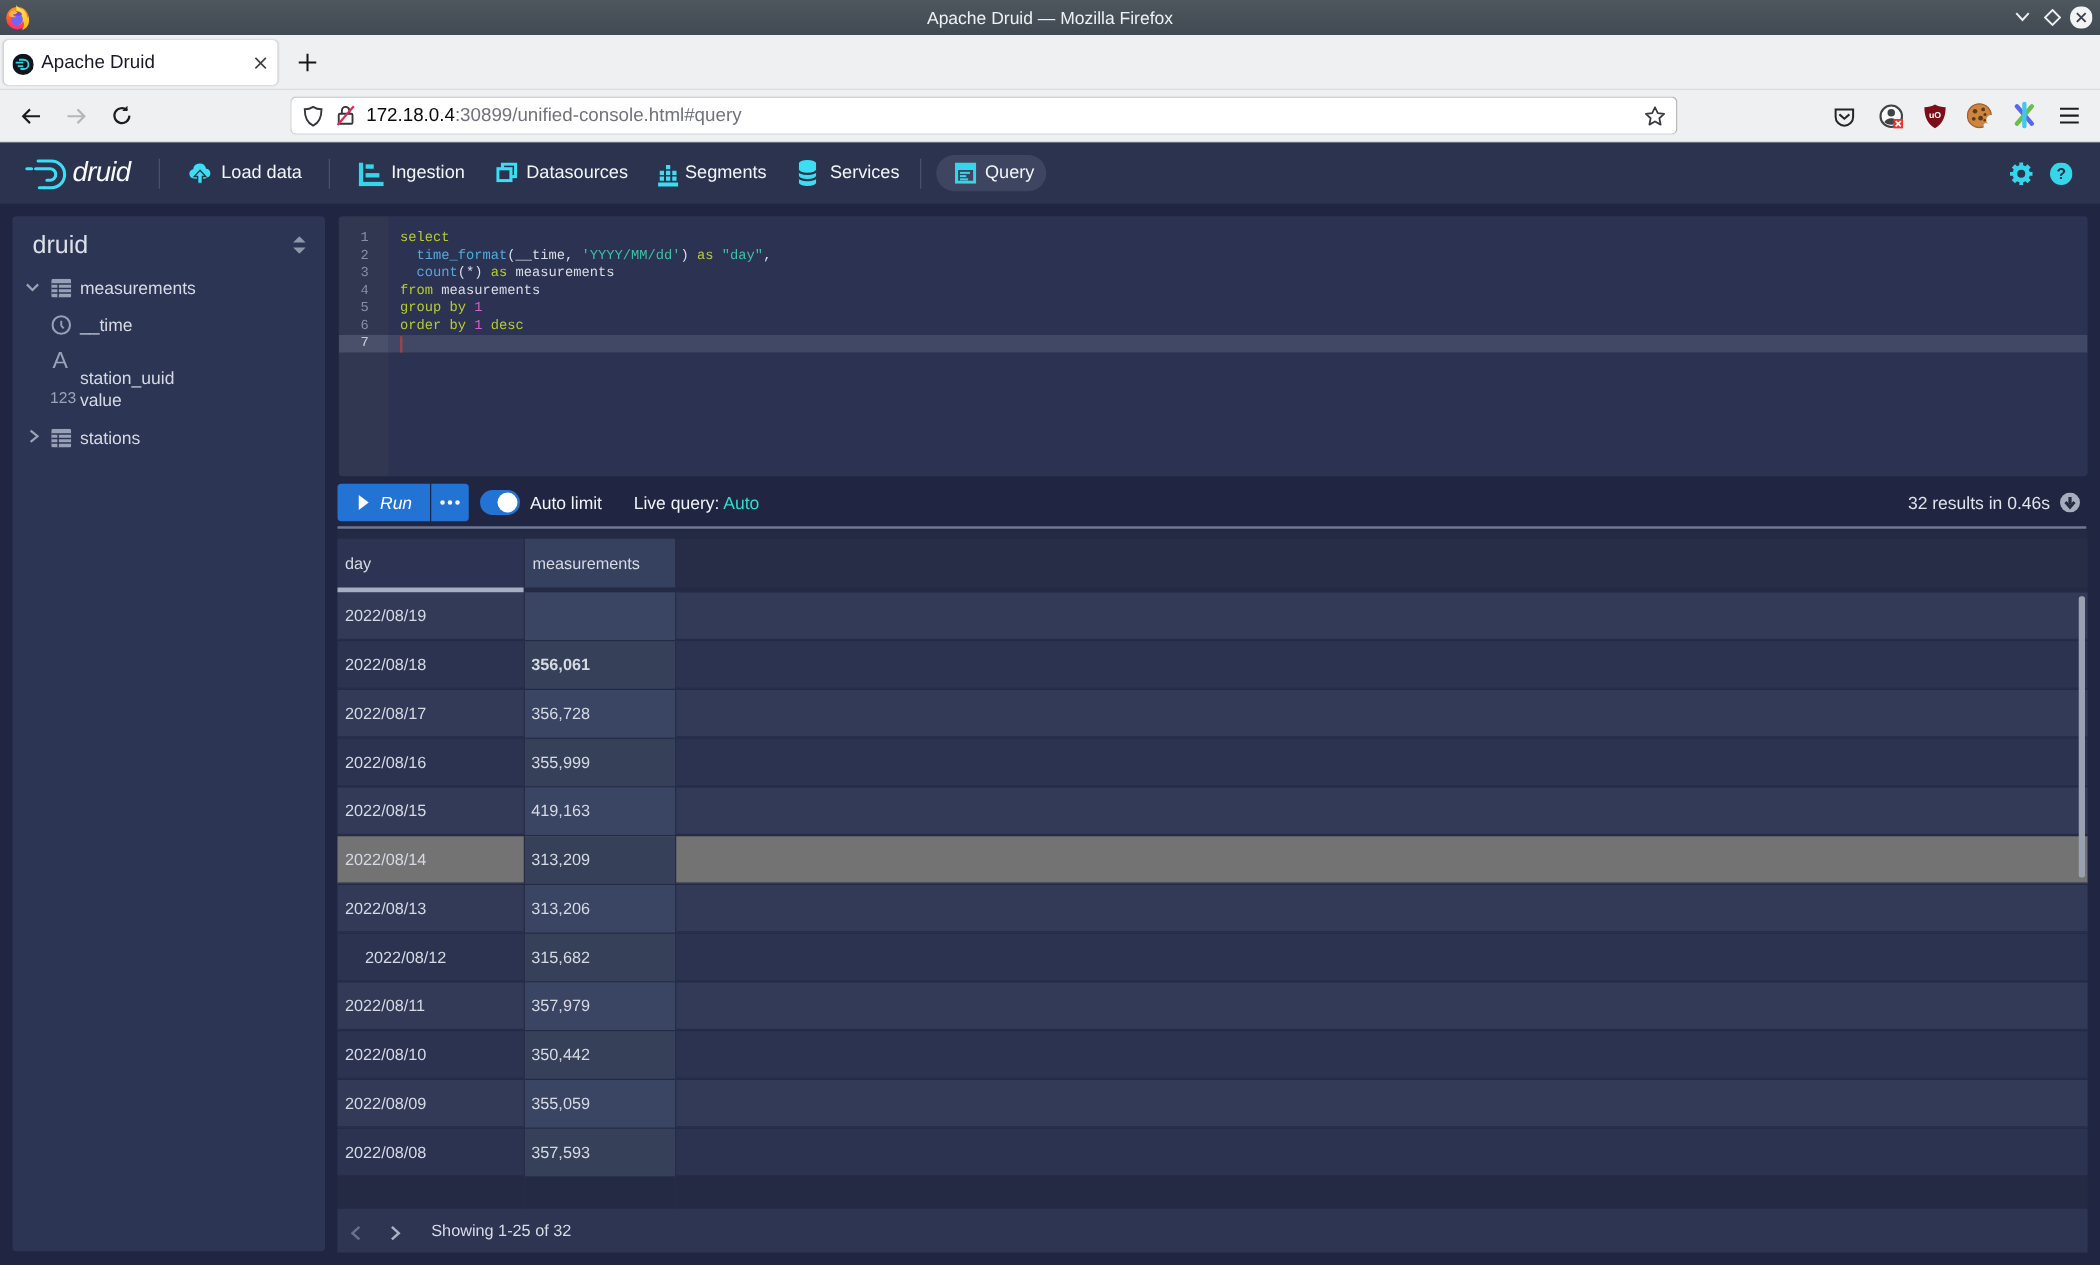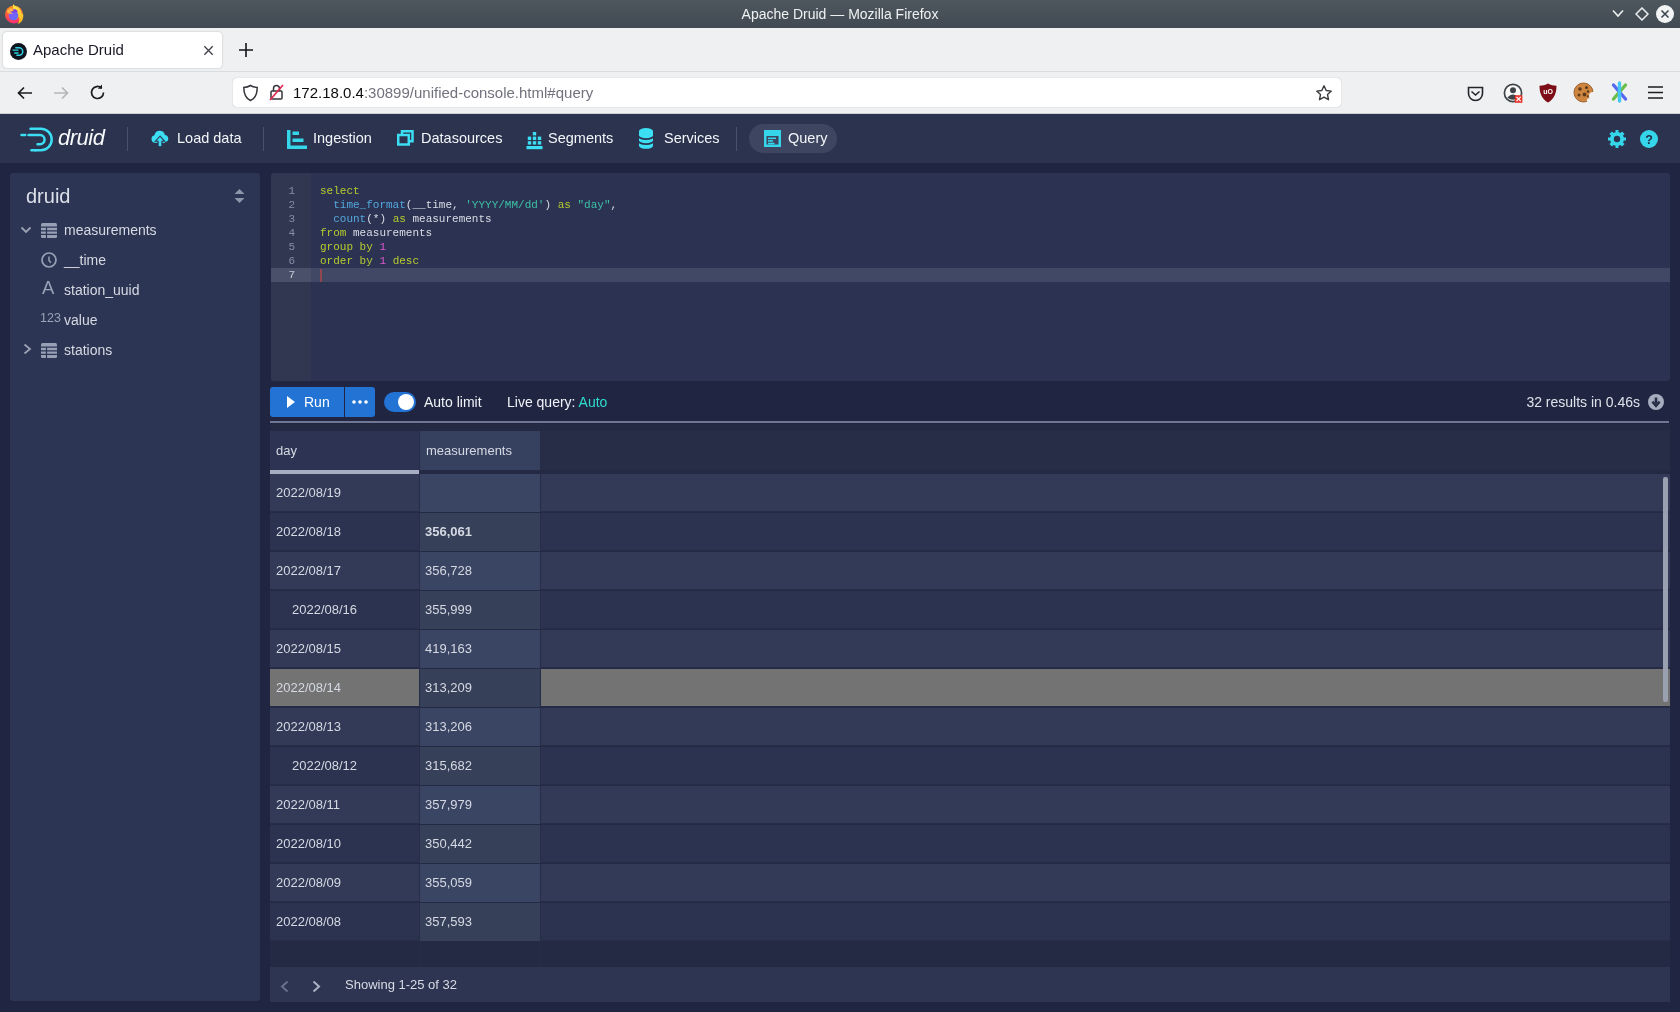--- a/index.html
+++ b/index.html
@@ -250,21 +250,21 @@
         <path d="M0 4.2 H16 M0 7.8 H16 M0 11.4 H16 M5.5 4.2 V15"></path>
       </g>
     </svg>
     <div class="abs" style="left:54px;top:49px;font-size:14px;color:#d6dae2;">measurements</div>
     <svg class="abs" style="left:31px;top:79px" width="16" height="16" viewBox="0 0 16 16">
       <circle cx="8" cy="8" r="7" fill="none" stroke="#97a0b4" stroke-width="1.7"></circle>
       <path d="M8 4.6 V8.4 L9.9 10.7" fill="none" stroke="#97a0b4" stroke-width="1.5"></path>
     </svg>
     <div class="abs" style="left:54px;top:79px;font-size:14px;color:#d6dae2;">__time</div>
     <div class="abs" style="left:32px;top:104px;font-size:18.5px;color:#9aa3b7;">A</div>
-    <div class="abs" style="left:54px;top:109px;font-size:14px;color:#d6dae2;">station_uuid</div>
+    <div class="abs" style="left:54px;top:121px;font-size:14px;color:#d6dae2;">station_uuid</div>
     <div class="abs" style="left:30px;top:138px;font-size:12.5px;color:#9aa3b7;">123</div>
     <div class="abs" style="left:54px;top:139px;font-size:14px;color:#d6dae2;">value</div>
     <svg class="abs" style="left:12px;top:170px" width="10" height="12" viewBox="0 0 10 12">
       <path d="M2.5 1.5 L8 6 L2.5 10.5" fill="none" stroke="#9aa2b4" stroke-width="1.8"></path>
     </svg>
     <svg class="abs" style="left:31px;top:170px" width="16" height="15" viewBox="0 0 16 15">
       <rect x="0" y="0" width="16" height="15" rx="1.5" fill="#97a0b4"></rect>
       <g stroke="#2d3554" stroke-width="1.2">
         <path d="M0 4.2 H16 M0 7.8 H16 M0 11.4 H16 M5.5 4.2 V15"></path>
       </g>
@@ -288,21 +288,21 @@
     <div class="codeline" style="top:53px"><span class="kw">from</span> measurements</div>
     <div class="codeline" style="top:67px"><span class="kw">group by</span> <span class="num">1</span></div>
     <div class="codeline" style="top:81px"><span class="kw">order by</span> <span class="num">1</span> <span class="kw">desc</span></div>
     <div class="abs" style="left:49px;top:96px;width:2px;height:13px;background:#91474f;"></div>
   </div>
   <div id="runbar">
     <div class="abs" style="left:0;top:0;width:74px;height:30px;background:#2273d4;border-radius:3px 0 0 3px;">
       <svg class="abs" style="left:16px;top:9px" width="10" height="12" viewBox="0 0 10 12">
         <path d="M1 0 L9 6 L1 12 Z" fill="#fff"></path>
       </svg>
-      <div class="abs" style="left:34px;top:0;height:30px;line-height:30px;color:#fff;font-size:14px;">Run</div>
+      <div class="abs" style="left:34px;top:0;height:30px;line-height:30px;color:#fff;font-size:14px;font-style:italic;">Run</div>
     </div>
     <div class="abs" style="left:75px;top:0;width:30px;height:30px;background:#2273d4;border-radius:0 3px 3px 0;">
       <svg class="abs" style="left:7px;top:13px" width="16" height="4" viewBox="0 0 16 4">
         <circle cx="2" cy="2" r="1.8" fill="#fff"></circle>
           <circle cx="8" cy="2" r="1.8" fill="#fff"></circle>
           <circle cx="14" cy="2" r="1.8" fill="#fff"></circle>
       </svg>
     </div>
     <div class="abs" style="left:114px;top:5px;width:32px;height:20px;background:#2273d4;border-radius:10px;">
       <div class="abs" style="left:14px;top:2px;width:16px;height:16px;background:#fff;border-radius:50%;"></div>
@@ -328,21 +328,21 @@
     </div>
     <div class="row" style="top:89px;background:#2c3351;border-bottom:1px solid #272d47;height:38px;">
       <div class="cell" style="left:0;width:149px;padding-left:6px;">2022/08/18</div>
       <div class="cell" style="left:150px;width:120px;background:#364059;"><span style="display:inline-block;width:52px;text-align:right;font-weight:bold;">356,061</span></div>
     </div>
     <div class="row" style="top:128px;background:#323a58;border-bottom:1px solid #272d47;height:38px;">
       <div class="cell" style="left:0;width:149px;padding-left:6px;">2022/08/17</div>
       <div class="cell" style="left:150px;width:120px;background:#3a4463;"><span style="display:inline-block;width:52px;text-align:right;">356,728</span></div>
     </div>
     <div class="row" style="top:167px;background:#2c3351;border-bottom:1px solid #272d47;height:38px;">
-      <div class="cell" style="left:0;width:149px;padding-left:22px;">2022/08/16</div>
+      <div class="cell" style="left:0;width:149px;padding-left:6px;">2022/08/16</div>
       <div class="cell" style="left:150px;width:120px;background:#364059;"><span style="display:inline-block;width:52px;text-align:right;">355,999</span></div>
     </div>
     <div class="row" style="top:206px;background:#323a58;border-bottom:1px solid #272d47;height:38px;">
       <div class="cell" style="left:0;width:149px;padding-left:6px;">2022/08/15</div>
       <div class="cell" style="left:150px;width:120px;background:#3a4463;"><span style="display:inline-block;width:52px;text-align:right;">419,163</span></div>
     </div>
     <div class="row" style="top:245px;background:#737373;border-bottom:1px solid #272d47;height:38px;">
       <div class="cell" style="left:0;width:149px;padding-left:6px;">2022/08/14</div>
       <div class="cell" style="left:150px;width:120px;background:#364059;"><span style="display:inline-block;width:52px;text-align:right;">313,209</span></div>
     </div>

